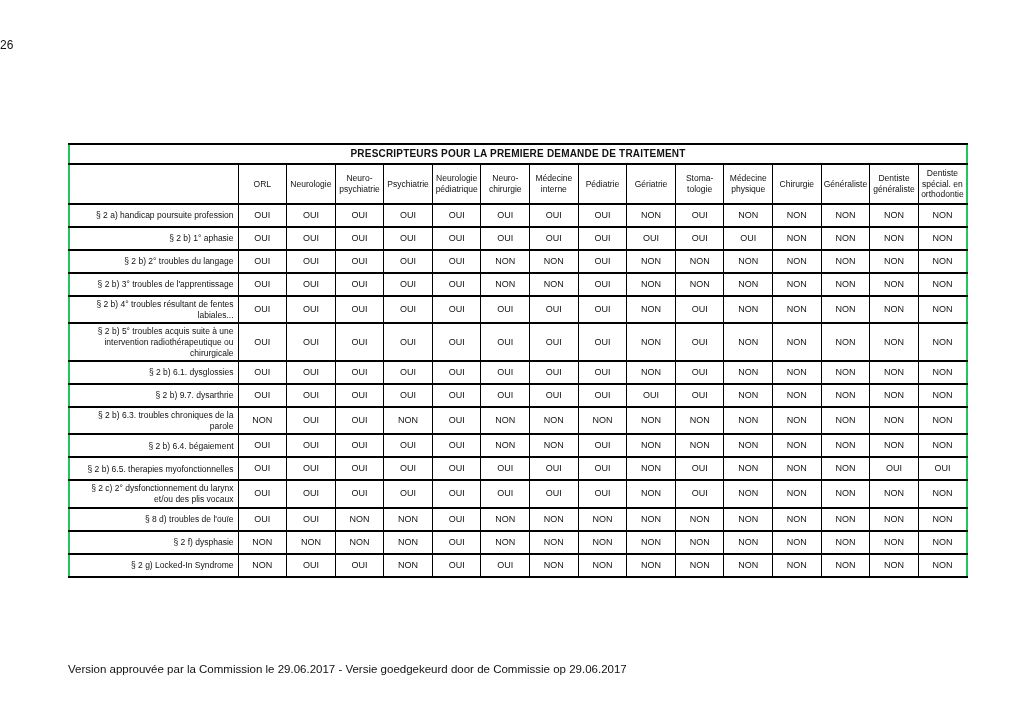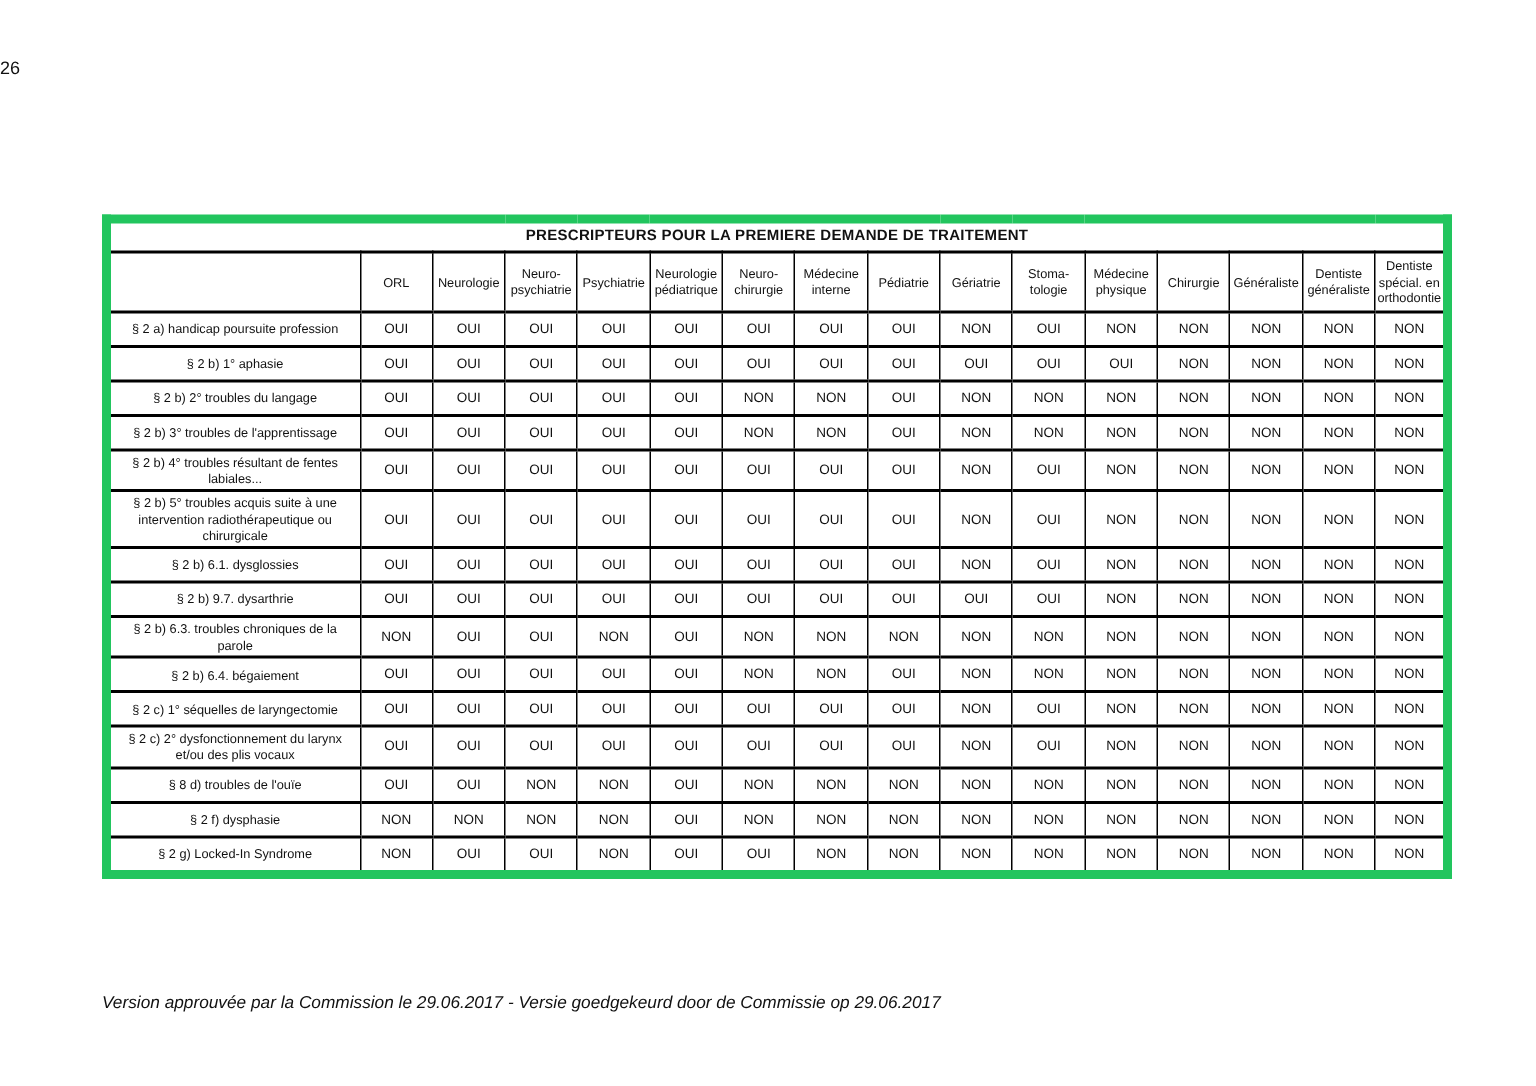--- a/index.html
+++ b/index.html
@@ -23,21 +23,21 @@
     text-align: left;
     font-size: 12px;
   }
   table.prescribers {
     position: absolute;
     left: 68px;
     top: 143px;
     width: 900px;
     border-collapse: collapse;
     table-layout: fixed;
-    border: 6px solid #22c55e;
+    border: 2px solid #22c55e;
   }
   col.labelcol { width: 169px; }
   th, td {
     border: 1px solid #000;
     border-top-width: 2px;
     border-bottom-width: 2px;
     text-align: center;
     vertical-align: middle;
     padding: 2px 1px;
     font-size: 8.5px;
@@ -52,31 +52,30 @@
     letter-spacing: 0.2px;
   }
   tr.cols th {
     height: 34px;
   }
   tbody td {
     height: 17px;
     font-size: 9px;
   }
   tbody td.label {
-    text-align: center;
+    text-align: right;
     padding: 2px 4px;
     font-size: 8.5px;
   }
   .footer {
     position: absolute;
     left: 68px;
     top: 663px;
     font-size: 11.5px;
     white-space: nowrap;
-    font-style: italic;
   }
 </style>
 </head>
 <body>
 
 <div class="page-number">26</div>
 
 <table class="prescribers">
   <colgroup>
     <col class="labelcol">
@@ -280,36 +279,36 @@
         <td>OUI</td>
         <td>NON</td>
         <td>NON</td>
         <td>NON</td>
         <td>NON</td>
         <td>NON</td>
         <td>NON</td>
         <td>NON</td>
       </tr>
       <tr>
-        <td class="label">§ 2 c) 1° séquelles de laryngectomie</td>
-        <td>OUI</td>
-        <td>OUI</td>
-        <td>OUI</td>
-        <td>OUI</td>
-        <td>OUI</td>
-        <td>OUI</td>
-        <td>OUI</td>
-        <td>OUI</td>
-        <td>NON</td>
-        <td>OUI</td>
-        <td>NON</td>
-        <td>NON</td>
-        <td>NON</td>
-        <td>NON</td>
-        <td>NON</td>
+        <td class="label">§ 2 b) 6.5. therapies myofonctionnelles</td>
+        <td>OUI</td>
+        <td>OUI</td>
+        <td>OUI</td>
+        <td>OUI</td>
+        <td>OUI</td>
+        <td>OUI</td>
+        <td>OUI</td>
+        <td>OUI</td>
+        <td>NON</td>
+        <td>OUI</td>
+        <td>NON</td>
+        <td>NON</td>
+        <td>NON</td>
+        <td>OUI</td>
+        <td>OUI</td>
       </tr>
       <tr>
         <td class="label">§ 2 c) 2° dysfonctionnement du larynx et/ou des plis vocaux</td>
         <td>OUI</td>
         <td>OUI</td>
         <td>OUI</td>
         <td>OUI</td>
         <td>OUI</td>
         <td>OUI</td>
         <td>OUI</td>

